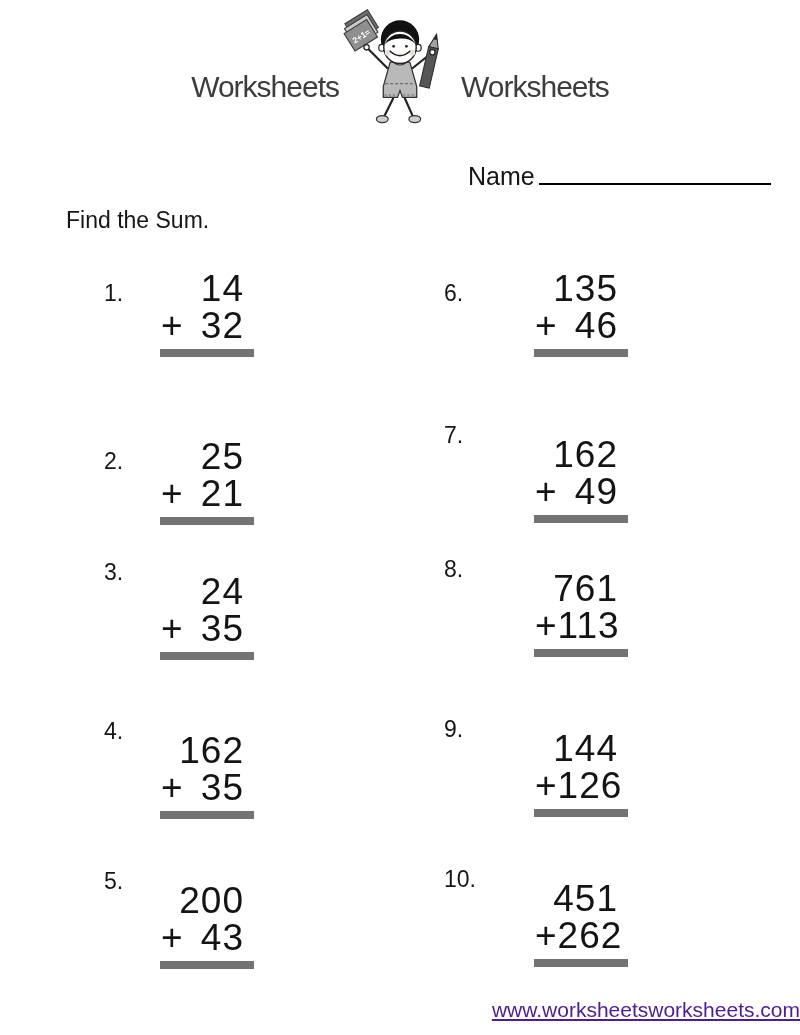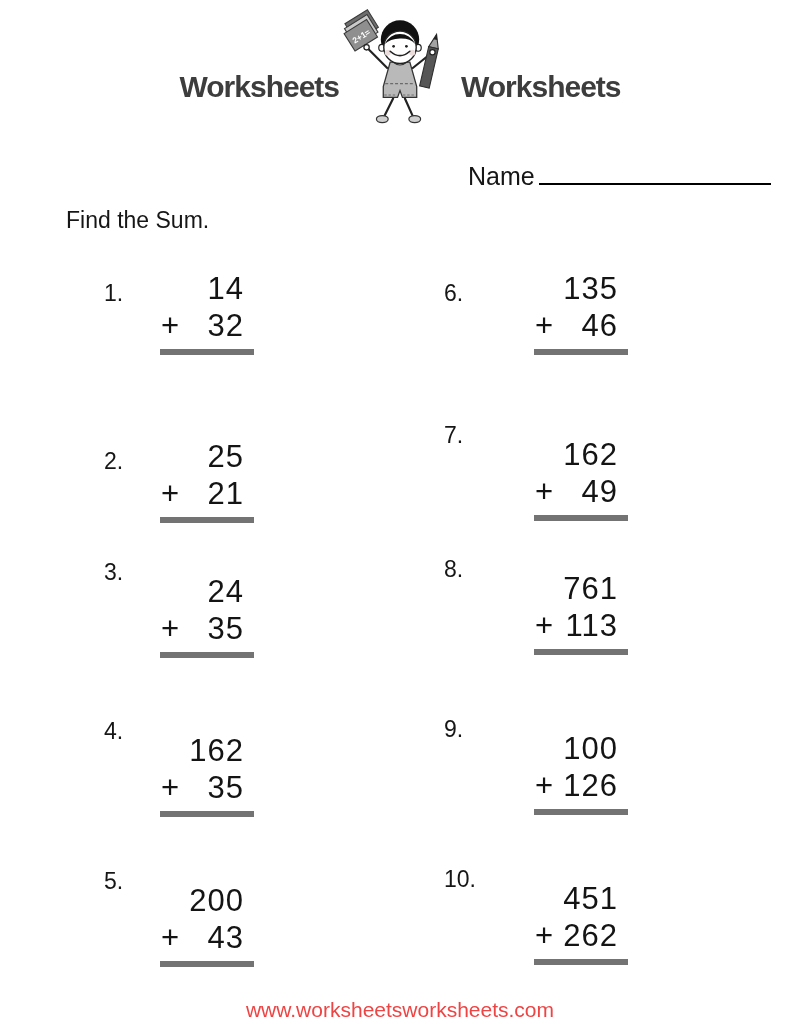--- a/index.html
+++ b/index.html
@@ -8,21 +8,21 @@
     background:#ffffff; overflow:hidden;
     font-family:"Liberation Sans", sans-serif; color:#1a1a1a;
   }
 
   
   .logo {
     position:absolute; top:6px; left:0; width:100%;
     display:flex; justify-content:center; align-items:flex-end;
   }
   .logo-text {
-    font-size:30px; font-weight:bold; letter-spacing:-1px;
+    font-size:30px; font-weight:normal; letter-spacing:-1px;
     color:#3d3d3d; margin-bottom:26px; line-height:1;margin-top:16px;
   }
   .logo svg { display:block; margin:0 2px; }
 
   
   .title {
     position:absolute; left:64px; top:163px;
     font-size:35px; line-height:1.1; color:#161616;
   }
   .name-row {
@@ -38,22 +38,22 @@
     position:absolute; left:66px; top:207px;
     font-size:23px; color:#161616;
   }
 
   
   .problem { position:absolute; width:220px; }
   .p-num {
     position:absolute; left:0; font-size:23px; color:#161616; line-height:1.15;
   }
   .equation {
-    width:94px; font-size:31px; line-height:37px; letter-spacing:1px;
-    border-bottom:6px solid #737373; padding-bottom:5px; color:#141414;
+    width:94px; font-size:37px; line-height:37px; letter-spacing:1px;
+    border-bottom:8px solid #737373; padding-bottom:5px; color:#141414;
   }
   .eq-top { text-align:right; padding-right:10px; }
   .eq-bottom { display:flex; justify-content:space-between; padding-right:10px; }
   .eq-bottom .plus { margin-left:1px; }
 
   
   .col-l { left:104px; }
   .col-l .equation { margin-left:56px; }
   .col-r { left:444px; }
   .col-r .equation { margin-left:90px; }
@@ -64,21 +64,21 @@
 
   
   .p1  { top:270px; } .p2  { top:438px; } .p3  { top:573px; }
   .p4  { top:732px; } .p5  { top:882px; }
   .p6  { top:270px; } .p7  { top:436px; } .p8  { top:570px; }
   .p9  { top:730px; } .p10 { top:880px; }
 
   
   .footer {
     position:absolute; left:0; top:998px; width:100%;
-    text-align:center; font-size:21px; color:#ef4444;
+    text-align:right; font-size:21px; color:#4c1d95;text-decoration:underline;
   }
 </style>
 </head>
 <body>
 
 <div class="page">
 
   <div class="logo">
     <span class="logo-text">Worksheets</span>
     <svg width="118" height="122" viewBox="0 0 120 124" aria-hidden="true">
@@ -212,21 +212,21 @@
       <div class="eq-bottom">
           <span class="plus">+</span>
           <span>113</span>
         </div>
     </div>
   </div>
 
   <div class="problem col-r lab-high p9">
     <span class="p-num">9.</span>
     <div class="equation">
-      <div class="eq-top">100</div>
+      <div class="eq-top">144</div>
       <div class="eq-bottom">
           <span class="plus">+</span>
           <span>126</span>
         </div>
     </div>
   </div>
 
   <div class="problem col-r lab-high p10">
     <span class="p-num">10.</span>
     <div class="equation">

